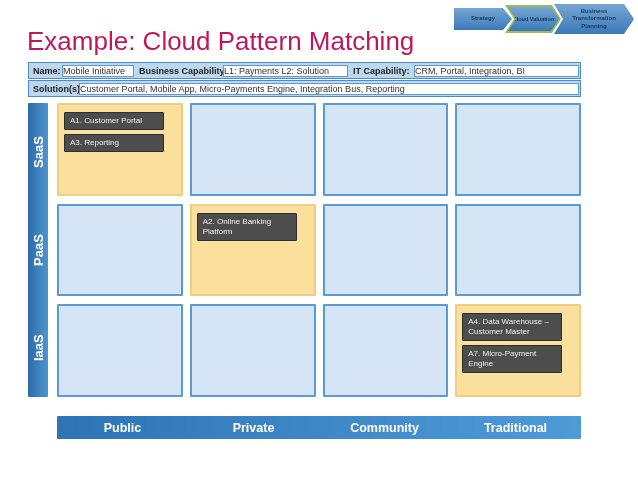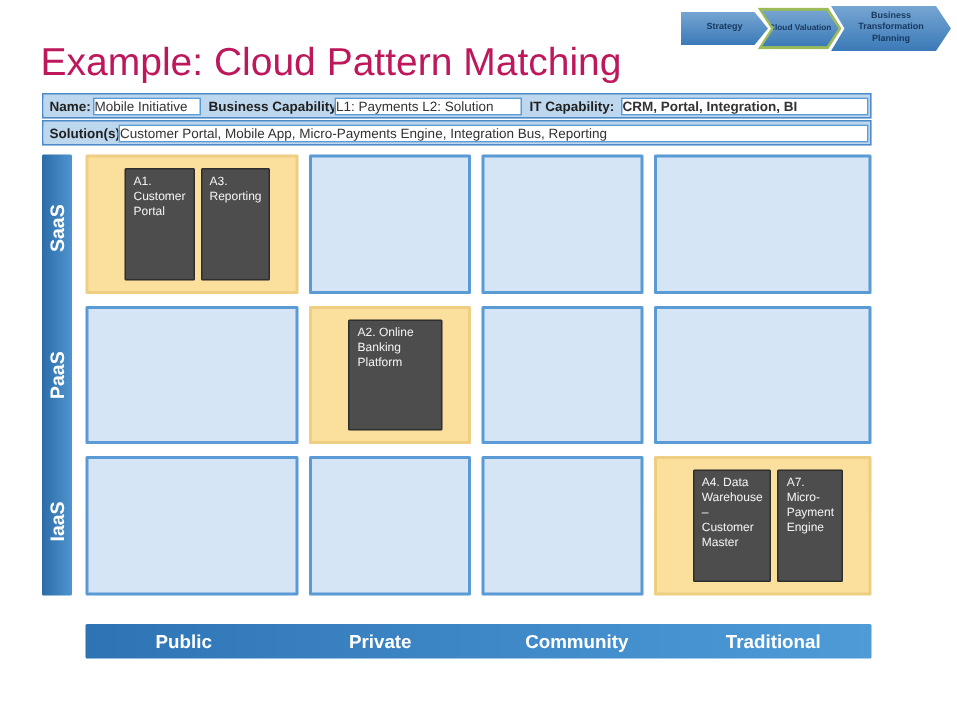--- a/index.html
+++ b/index.html
@@ -31,34 +31,34 @@
   
   .info { position:absolute; left:28px; top:62px; width:553px; }
   .info-row { display:flex; height:17px; border:1px solid #4E8AC8; background:#BDD7EE; align-items:center; }
   .info-row + .info-row { margin-top:1px; }
   .info-label { background:#BDD7EE; color:#1F1F1F; font-weight:bold; font-size:9px;
                 display:flex; align-items:center; padding:0 4px; white-space:nowrap; }
   .info-value { background:#fff; border:1px solid #5B9BD5; margin:1px; font-size:9px; color:#333;
                 display:flex; align-items:center; padding:0 0; white-space:nowrap; overflow:hidden; }
   .w-name-l { width:32px; } .w-name-v { width:72px; }
   .w-bc-l { width:87px; }  .w-bc-v { width:125px; }
-  .w-it-l { width:64px; }  .w-it-v { flex:1;font-weight:bold; }
+  .w-it-l { width:64px; }  .w-it-v { flex:1; }
   .w-sol-l { width:49px; } .w-sol-v { flex:1; }
 
   
   .matrix { position:absolute; left:28px; top:103px; width:553px; height:294px; display:flex; }
   .row-bar { width:20px; height:100%; background:linear-gradient(90deg,#2B6CA8,#4F94D0);
              display:flex; flex-direction:column; border-radius:1px; }
   .row-label { flex:1; display:flex; align-items:center; justify-content:center; color:#fff;
                font-weight:bold; font-size:13px; writing-mode:vertical-rl; transform:rotate(180deg); }
   .cells { flex:1; margin-left:9px; display:grid; grid-template-columns:repeat(4,1fr);
            grid-template-rows:repeat(3,1fr); column-gap:7px; row-gap:8px; }
   .cell { background:#D5E5F6; border:2px solid #5B9BD5; border-radius:1px; }
-  .cell.hl { background:#FBDF9C; border-color:#EDCE82; padding:7px 17px 7px 24px;
-             display:flex; flex-direction:row; gap:4px; align-items:stretch; }
+  .cell.hl { background:#FBDF9C; border-color:#EDCE82; padding:7px 17px 7px 5px;
+             display:flex; flex-direction:column; gap:4px; align-items:stretch; }
   .item { background:#4D4D4D; border:1px solid #2E2E2E; color:#F1F1F1; font-size:8px;
           line-height:1.25; padding:3px 5px; border-radius:1px; }
 
   
   .axis { position:absolute; left:57px; top:416px; width:524px; height:23px; display:flex;
           background:linear-gradient(90deg,#2E74B5,#4E9BD8); border-radius:1px; }
   .axis-seg { flex:1; display:flex; align-items:center; justify-content:center;
               color:#fff; font-weight:bold; font-size:12.5px; }
 </style>
 </head>

